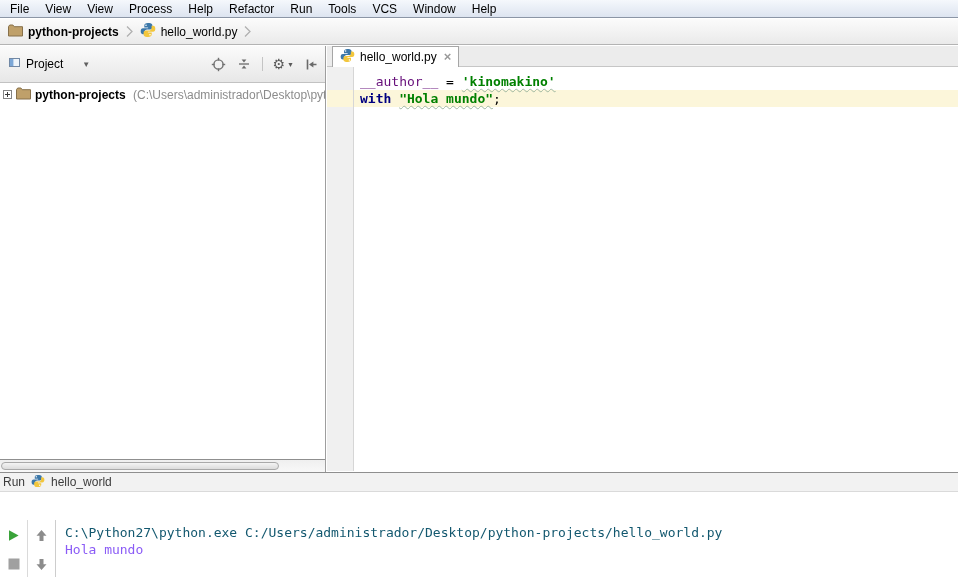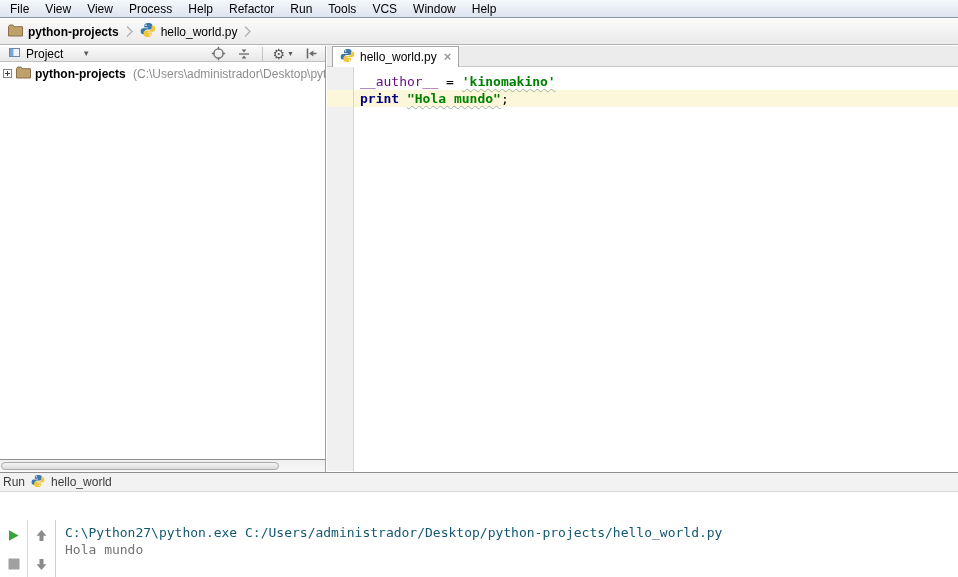--- a/index.html
+++ b/index.html
@@ -28,21 +28,21 @@
   .crumb { display:flex; align-items:center; gap:5px; }
   .crumb b { font-weight:bold; }
   .chevron { display:flex; align-items:center; margin:0 2px; }
 
   
   #project-panel {
     position:absolute; left:0; top:46px; width:326px; height:426px;
     background:#fff; border-right:1px solid #9e9e9e;
   }
   .panel-header {
-    height:16px; background:linear-gradient(#fbfbfb,#e7e7e7);
+    height:37px; background:linear-gradient(#fbfbfb,#e7e7e7);
     border-bottom:1px solid #c2c2c2;
     display:flex; align-items:center; font-size:12px; padding:0 6px 0 4px; gap:4px;text-align:right;
   }
   .panel-title-btn { display:flex; align-items:center; gap:5px; padding:1px 4px; }
   .panel-caret { font-size:8px; color:#5f5f5f; margin-left:14px; }
   .ph-spacer { flex:1; }
   .ph-icons { display:flex; align-items:center; gap:9px; }
   .ph-sep { width:1px; height:14px; background:#c4c4c4; margin:0 1px; }
   .gear-wrap { display:flex; align-items:center; gap:2px; font-size:14px; color:#5a5a5a; }
   .gear-wrap .caret { font-size:7px; color:#5a5a5a; }
@@ -114,21 +114,21 @@
   .tb-col { width:27px; display:flex; flex-direction:column; align-items:center; padding-top:7px; gap:13px; }
   .tb-col + .tb-col { border-left:1px solid #dadada; }
   .tb-btn { width:16px; height:16px; display:flex; align-items:center; justify-content:center; }
   .console {
     position:absolute; left:57px; top:0; right:0; bottom:0;
     font-family:"DejaVu Sans Mono", monospace; font-size:13px;
     padding:4px 0 0 8px;
   }
   .console-line { height:17px; line-height:17px; white-space:pre; }
   .console-line.system { color:var(--c-system); }
-  .console-line.stdout { color:#737373; }
+  .console-line.stdout { color:#8b5cf6; }
 </style>
 </head>
 <body>
 
 <div class="window">
 
   <div id="menubar">
       <span class="menu-item">File</span>
       <span class="menu-item">View</span>
       <span class="menu-item">View</span>
@@ -245,21 +245,21 @@
               <circle fill="#fff" cx="10" cy="12.8" r=".8"></circle>
             </svg></span>
         <span>hello_world.py</span>
         <span class="tab-close">×</span>
       </div>
     </div>
     <div class="editor">
       <div class="gutter"></div>
       <div id="code-lines">
           <div class="code-line"><span class="c-dunder">__author__</span><span class="c-plain"> = </span><span class="c-string">'kinomakino'</span></div>
-          <div class="code-line current"><span class="c-keyword">print</span><span class="c-plain"> </span><span class="c-string">"Hola mundo"</span><span class="c-plain">;</span></div>
+          <div class="code-line current"><span class="c-keyword">with</span><span class="c-plain"> </span><span class="c-string">"Hola mundo"</span><span class="c-plain">;</span></div>
         </div>
       <div class="gutter-border"></div>
     </div>
   </div>
 
   <div id="run-panel">
     <div class="run-header">
       <span>Run</span>
       <span><svg width="14" height="14" viewBox="0 0 16 16">
             <path fill="#3b77a9" d="M7.9 1.1c-2.3 0-3.6 1-3.6 2.7v1.7h3.8v.8H3c-1.6 0-2.3 1.3-2.3 3 0 1.6.7 2.9 2.3 2.9h1.4v-2.1c0-1.5 1.3-2.7 2.8-2.7h3c1.2 0 2.2-1 2.2-2.2V3.8c0-1.7-1.4-2.7-3.1-2.7z"></path>

